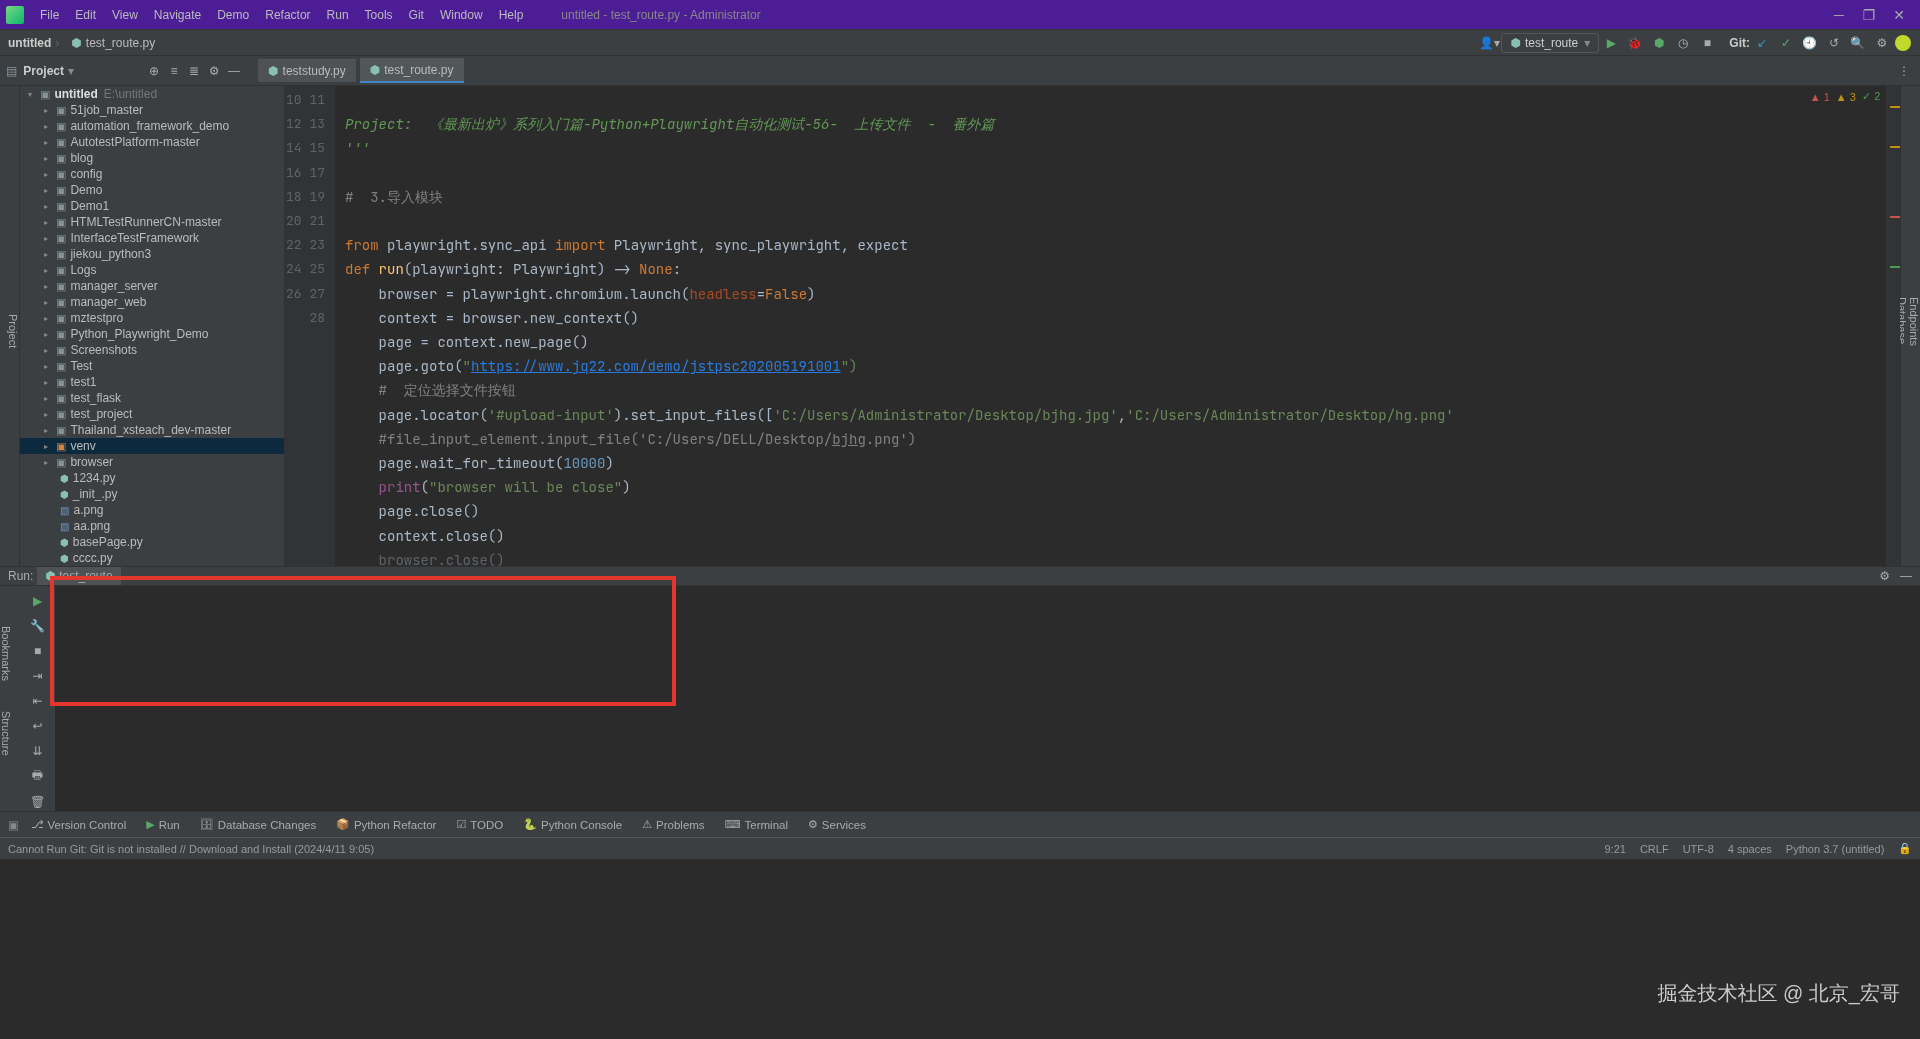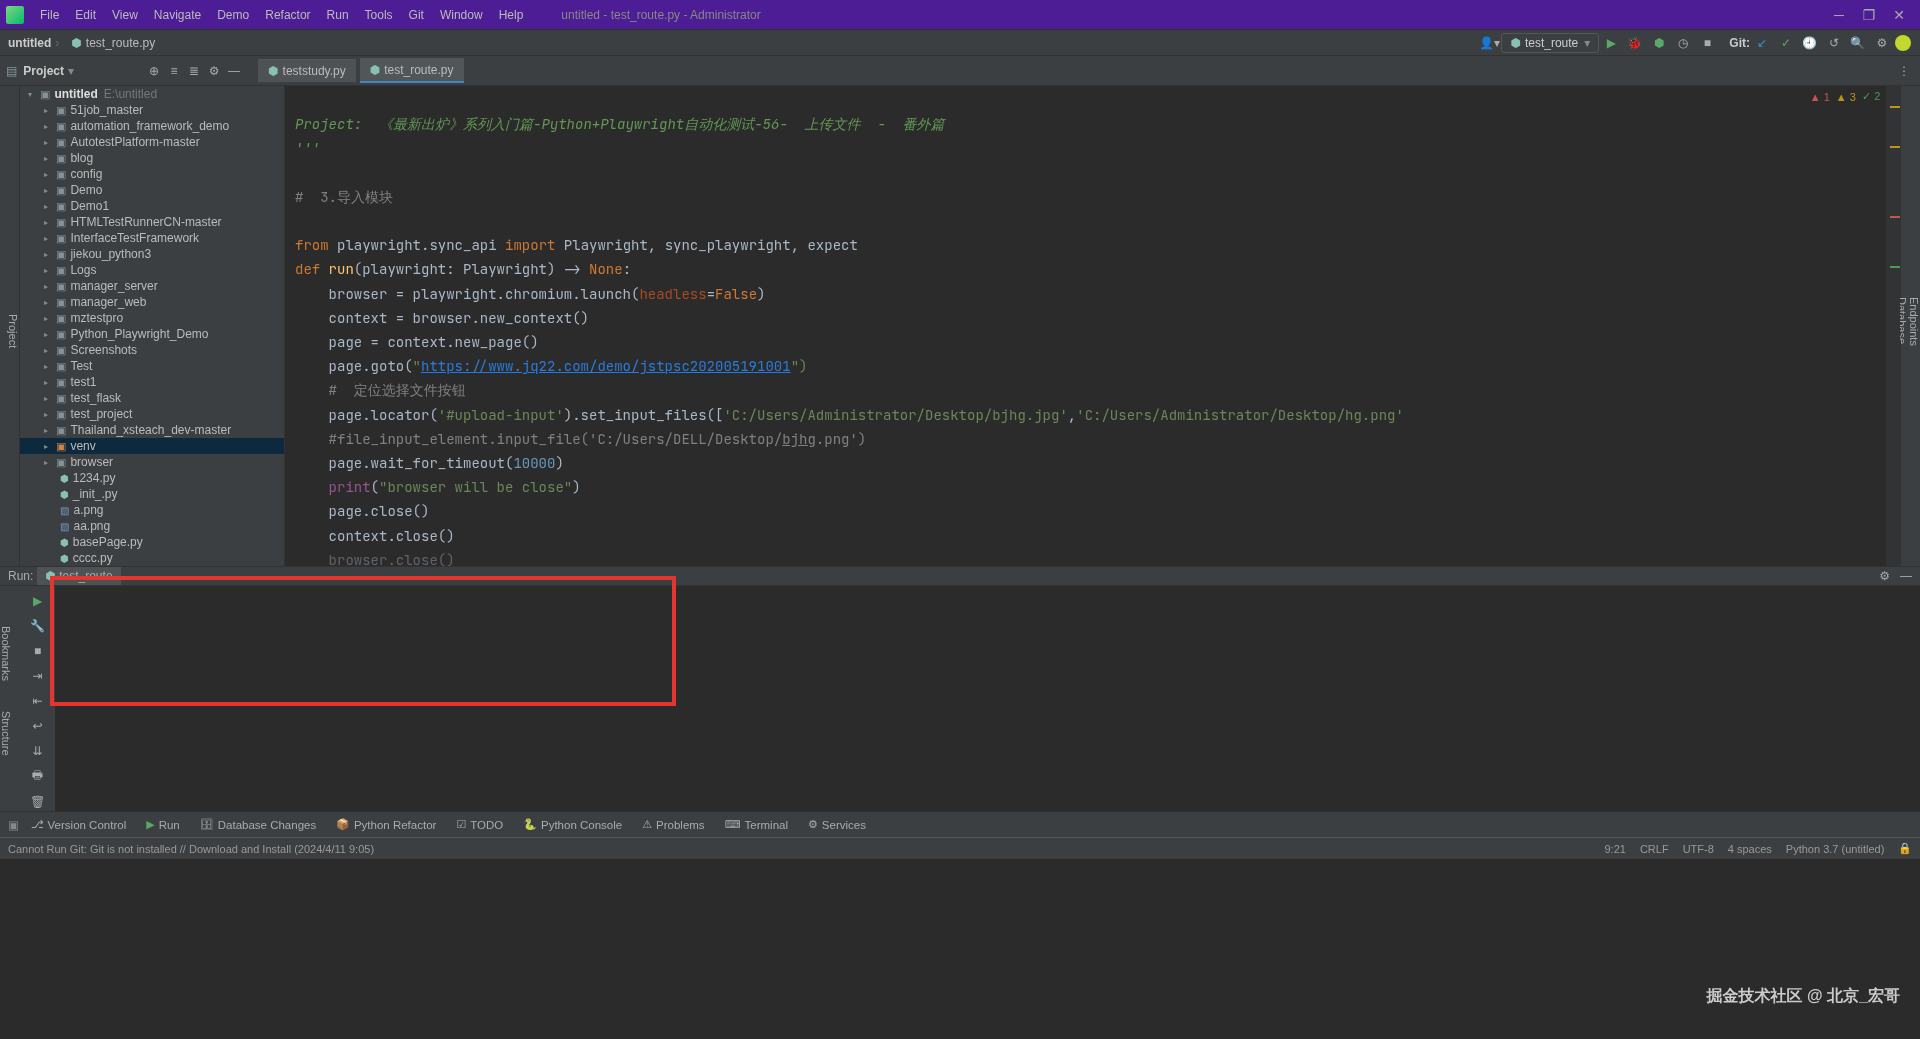--- a/index.html
+++ b/index.html
@@ -58,21 +58,21 @@
 .run-left { width: 35px; background: #3c3f41; display: flex; flex-direction: column; align-items: center; padding-top: 6px; gap: 6px; }
 .run-left .rbtn { width: 20px; height: 20px; color: #aaa; display: flex; align-items: center; justify-content: center; }
 .run-left .rbtn.green { color: #59a869; }
 .run-output { flex: 1; font-family: "JetBrains Mono","Consolas",monospace; font-size: 13.5px; line-height: 24px; padding: 14px 10px 0 24px; color: #bbb; position: relative; }
 .red-box { position: absolute; left: -5px; top: -10px; width: 626px; height: 130px; border: 4px solid #e5352f; pointer-events: none; }
 .bottom-tabs { height: 26px; background: #3c3f41; border-top: 1px solid #323232; display: flex; align-items: center; padding: 0 8px; gap: 4px; font-size: 11.5px; }
 .bottom-tabs .btab { padding: 3px 8px; display: flex; align-items: center; gap: 4px; color: #aaa; }
 .bottom-tabs .btab .ico { font-size: 11px; }
 .statusbar { height: 22px; background: #3c3f41; border-top: 1px solid #555; display: flex; align-items: center; padding: 0 8px; font-size: 11px; color: #999; }
 .statusbar .sb-item { margin-left: 14px; }
-.watermark { position: fixed; right: 20px; bottom: 32px; font-size: 16px; color: #ddd; font-weight: 700; opacity: .9; }
+.watermark { position: fixed; right: 20px; bottom: 32px; font-size: 20px; color: #ddd; font-weight: 400; opacity: .9; }
 </style>
 </head>
 <body>
 
 <div class="titlebar">
   <div class="logo"></div>
   <span class="menu-item">File</span>
   <span class="menu-item">Edit</span>
   <span class="menu-item">View</span>
   <span class="menu-item">Navigate</span>
@@ -291,20 +291,40 @@
           <span>basePage.py</span>
         </div>
         <div class="tree-item" style="padding-left: 40px;">
           <span class="py-icon">⬢</span>
           <span>cccc.py</span>
         </div>
       </div>
   </div>
 
   <div class="editor">
+    <div class="gutter" id="gutter">10
+11
+12
+13
+14
+15
+16
+17
+18
+19
+20
+21
+22
+23
+24
+25
+26
+27
+28
+</div>
     <div class="code">
 <span class="c-comment">Project:  《最新出炉》系列入门篇-Python+Playwright自动化测试-56-  上传文件  -  番外篇</span>
 <span class="c-comment">'''</span>
 
 <span class="c-grey">#  3.导入模块</span>
 
 <span class="c-kw">from</span> <span>playwright.sync_api</span> <span class="c-kw">import</span> <span>Playwright, sync_playwright, expect</span>
 <span class="c-kw">def</span> <span class="c-fn">run</span><span>(playwright: Playwright) -&gt; </span><span class="c-kw">None</span><span>:</span>
     <span>browser = playwright.chromium.launch(</span><span class="c-param">headless</span><span>=</span><span class="c-kw">False</span><span>)</span>
     <span>context = browser.new_context()</span>

